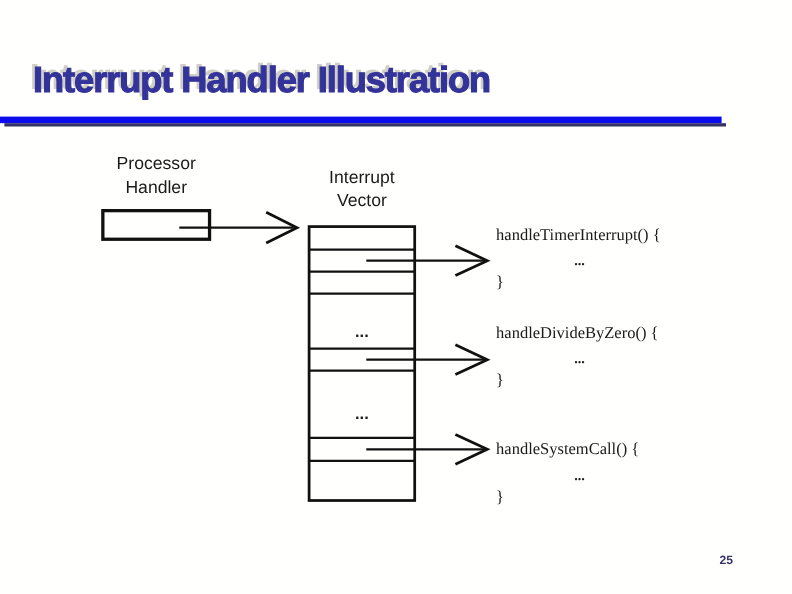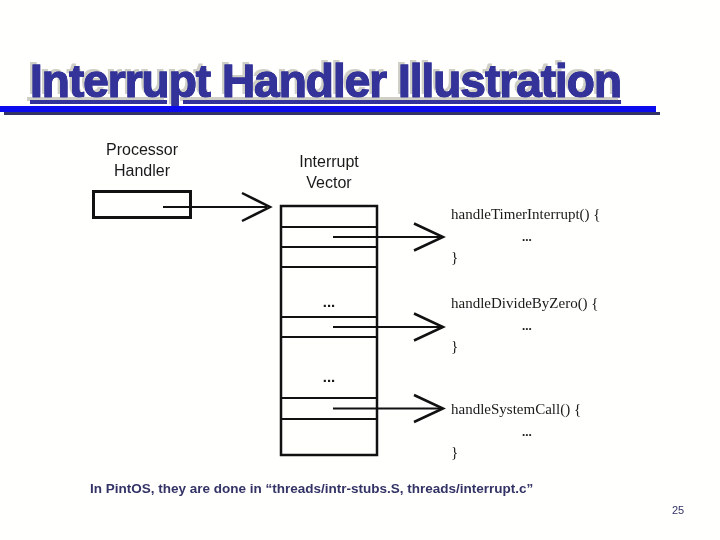--- a/index.html
+++ b/index.html
@@ -4,24 +4,23 @@
 <style>
   html,body{margin:0;padding:0;background:#ffffff;}
   .slide{
     position:relative;width:720px;height:540px;overflow:hidden;
     background:#fffffe;
     font-family:"Liberation Sans",sans-serif;
   }
   
   .title{
     position:absolute;left:30px;top:54px;
-    font-size:46px;font-weight:bold;letter-spacing:-1px;white-space:nowrap;
+    font-size:33px;font-weight:bold;letter-spacing:-1px;white-space:nowrap;
     color:var(--c-title,#333399);
     text-shadow:-3px -3px 0 var(--c-title-shadow,#cfcfc6);
-    text-decoration:underline;
     -webkit-text-stroke:1px currentColor;
   }
   .rule-main{position:absolute;left:0;top:106px;width:656px;height:6px;background:var(--c-underline,#0b0bee);}
   .rule-shadow{position:absolute;left:4px;top:112px;width:656px;height:3px;background:var(--c-underline-shadow,#333366);}
   
   .diagram-svg{position:absolute;left:0;top:0;}
   .dlabel{
     position:absolute;text-align:center;
     font-size:16px;line-height:21px;color:var(--c-ink,#1a1a1a);
   }
@@ -42,22 +41,22 @@
   .h1{top:204px;}
   .h2{top:293px;}
   .h3{top:379px;margin-top:20px;}
   
   .footnote{
     position:absolute;left:90px;top:481px;
     font-size:13.5px;font-weight:bold;white-space:nowrap;
     color:var(--c-footnote,#333366);
   }
   .pageno{
-    position:absolute;left:672px;top:504px;
-    font-size:11px;font-weight:normal;color:var(--c-footnote,#333366);
+    position:absolute;left:654px;top:504px;
+    font-size:11px;font-weight:bold;color:var(--c-footnote,#333366);
   }
 </style>
 </head>
 <body>
 
 <div class="slide">
 
   <div class="title">Interrupt Handler Illustration</div>
   <div class="rule-main"></div>
   <div class="rule-shadow"></div>
@@ -112,16 +111,15 @@
     <div class="body">...</div>
     <div>}</div>
   </div>
 
   <div class="handler h3">
     <div>handleSystemCall() {</div>
     <div class="body">...</div>
     <div>}</div>
   </div>
 
-  <div class="footnote">In PintOS, they are done in “threads/intr-stubs.S, threads/interrupt.c”</div>
   <div class="pageno">25</div>
 
 </div>
 
 </body></html>

